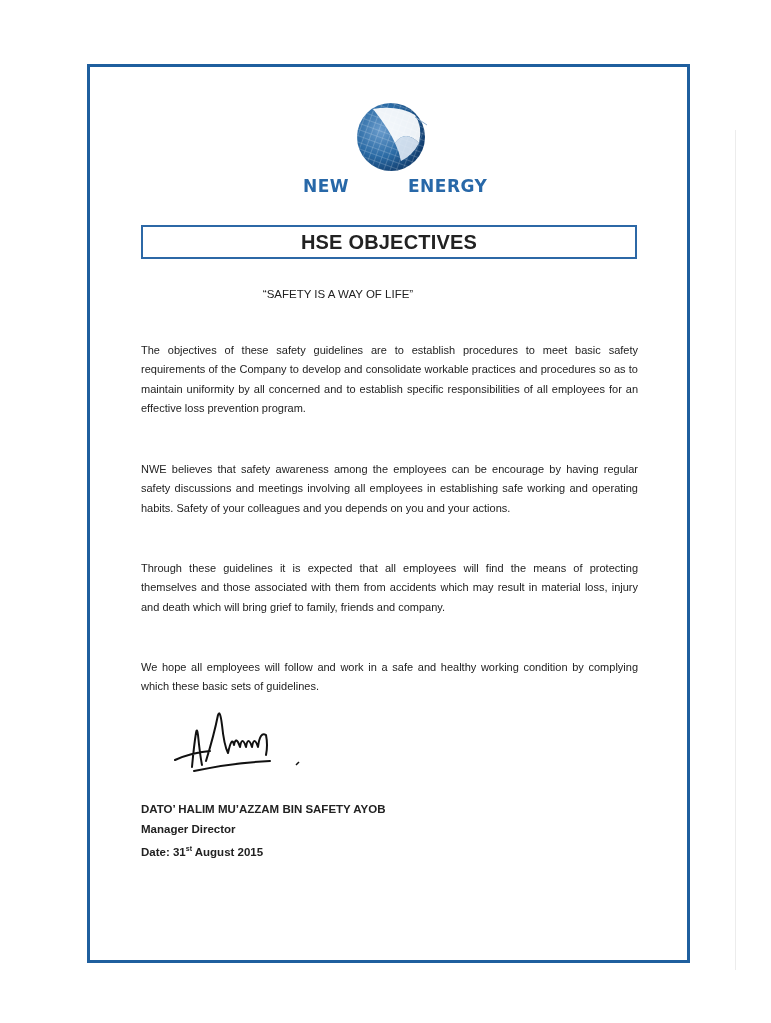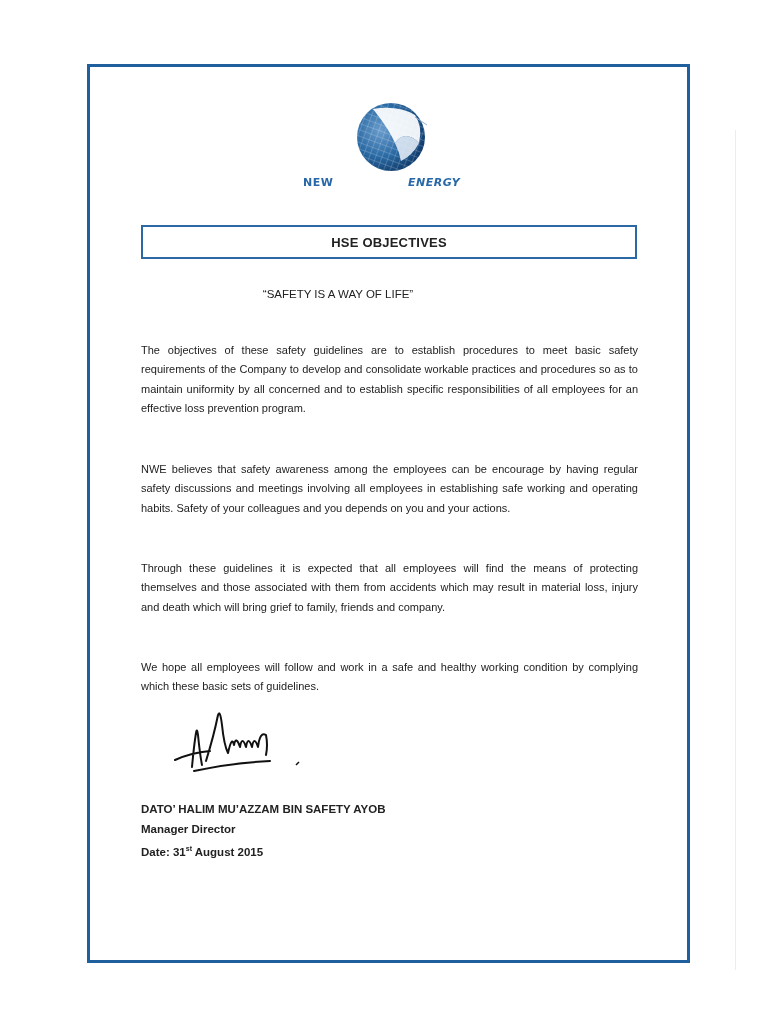--- a/index.html
+++ b/index.html
@@ -4,26 +4,26 @@
 <style>
   html, body { margin: 0; padding: 0; background: #ffffff; }
   body { width: 771px; height: 1023px; position: relative; overflow: hidden;
          font-family: "Liberation Sans", "DejaVu Sans", sans-serif; color: #1a1a1a; }
   .frame { position: absolute; left: 87px; top: 64px; width: 597px; height: 893px;
            border: 3px solid #1f5f9e; box-sizing: content-box; }
   .scanline { position: absolute; left: 735px; top: 130px; width: 1px; height: 840px; background: #ececec; }
   .logo { position: absolute; left: 300px; top: 90px; width: 185px; height: 105px; }
   .globe { position: absolute; left: 53px; top: 5px; width: 80px; height: 80px; }
   .logo-word { position: absolute; top: 86px; font-family: "DejaVu Sans", sans-serif;
-               font-weight: bold; color: #2868a8; font-size: 11px; letter-spacing: 0.5px; }
+               font-weight: bold; color: #2868a8; font-size: 17px; letter-spacing: 0.5px; }
   .logo-new { left: 3px; }
-  .logo-energy { left: 108px; font-style: italic; }
+  .logo-energy { left: 108px; }
   .title-box { position: absolute; left: 141px; top: 225px; width: 492px; height: 30px;
                border: 2px solid #2c68a6; display: flex; align-items: center; justify-content: center; }
-  .title-box span { font-weight: bold; font-size: 13px; color: #222; letter-spacing: 0.2px; }
+  .title-box span { font-weight: bold; font-size: 20px; color: #222; letter-spacing: 0.2px; }
   .motto { position: absolute; left: 0; width: 676px; top: 288px; text-align: center;
            font-size: 11.5px; color: #222; }
   .para { position: absolute; left: 141px; width: 497px; font-size: 11px; line-height: 19.3px;
           text-align: justify; color: #222; }
   .p1 { top: 341px; }
   .p2 { top: 460px; }
   .p3 { top: 559px; }
   .p4 { top: 658px; }
   .signature { position: absolute; left: 170px; top: 705px; width: 140px; height: 75px; }
   .sig-block { position: absolute; left: 141px; top: 800px; font-size: 11.5px; font-weight: bold;

